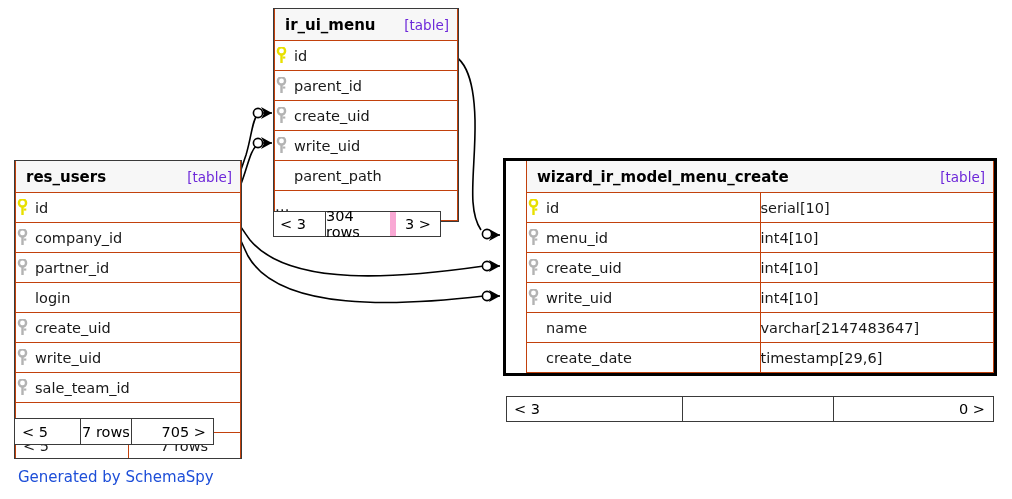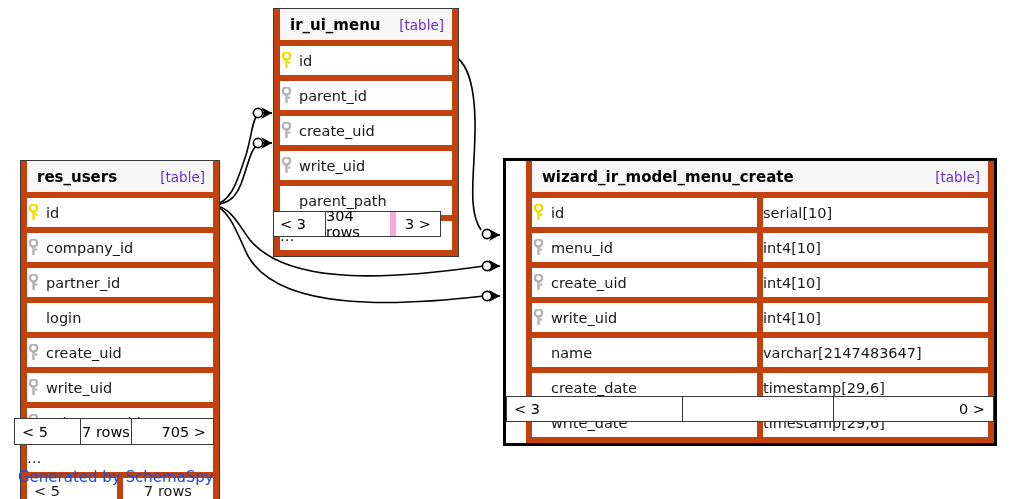--- a/index.html
+++ b/index.html
@@ -34,21 +34,21 @@
   }
   .entity.thick {
     border: 3px solid #000000;
   }
   .entity table {
     border-collapse: collapse;
     width: 100%;
     table-layout: fixed;
   }
   .entity td {
-    border: 6px solid #c2410c;
+    border: 1px solid #c2410c;
     padding: 0;
     font-size: 14.5px;
     color: #181818;
     height: 29px;
     vertical-align: middle;
     white-space: nowrap;
     overflow: hidden;
   }
 
   
@@ -165,21 +165,21 @@
       <circle cx="487" cy="296" r="4.6" fill="#fff" stroke="#000" stroke-width="1.6"></circle>
     </g>
 
     <g>
       <path d="M441,52 C464,52 474,76 475,120 C476,168 466,208 481,230" fill="none" stroke="#000" stroke-width="1.6"></path>
       <path d="M490,235 L500,235" fill="none" stroke="#000" stroke-width="1.6" marker-end="url(#crow)"></path>
       <circle cx="487" cy="234" r="4.6" fill="#fff" stroke="#000" stroke-width="1.6"></circle>
     </g>
   </svg>
 
-  <div class="entity" id="ent-res_users" style="left:20px; top:160px; width:200px;">
+  <div class="entity" id="ent-res_users" style="left:14px; top:160px; width:228px;">
     <table>
       <tbody>
           <tr class="tbl-title">
         <td colspan="2">
           <div class="title-inner">
             <span class="title-name">res_users</span>
             <span class="title-tag">[table]</span>
           </div>
         </td>
       </tr>
@@ -494,29 +494,20 @@
       <tr>
         <td class="col-cell">
           <div class="col-inner">
             <span class="keyslot"></span>
             <span class="col-name">create_date</span>
           </div>
         </td>
         <td class="col-type">timestamp[29,6]</td>
       </tr>
 
-      <tr>
-        <td class="col-cell">
-          <div class="col-inner">
-            <span class="keyslot"></span>
-            <span class="col-name">write_date</span>
-          </div>
-        </td>
-        <td class="col-type">timestamp[29,6]</td>
-      </tr>
     </tbody>
       </table>
   </div>
 
   <div style="position:absolute; left:506px; top:396px; width:488px; height:26px;
               box-sizing:border-box; display:flex; font-size:14.5px;
               border:1px solid #3a3a3a; background:#fff;">
     <div style="flex:0 0 168px; border-right:1px solid #3a3a3a; display:flex;
                 align-items:center; padding-left:7px;">&lt; 3</div>
     <div style="flex:0 0 150px; border-right:1px solid #3a3a3a; display:flex;

